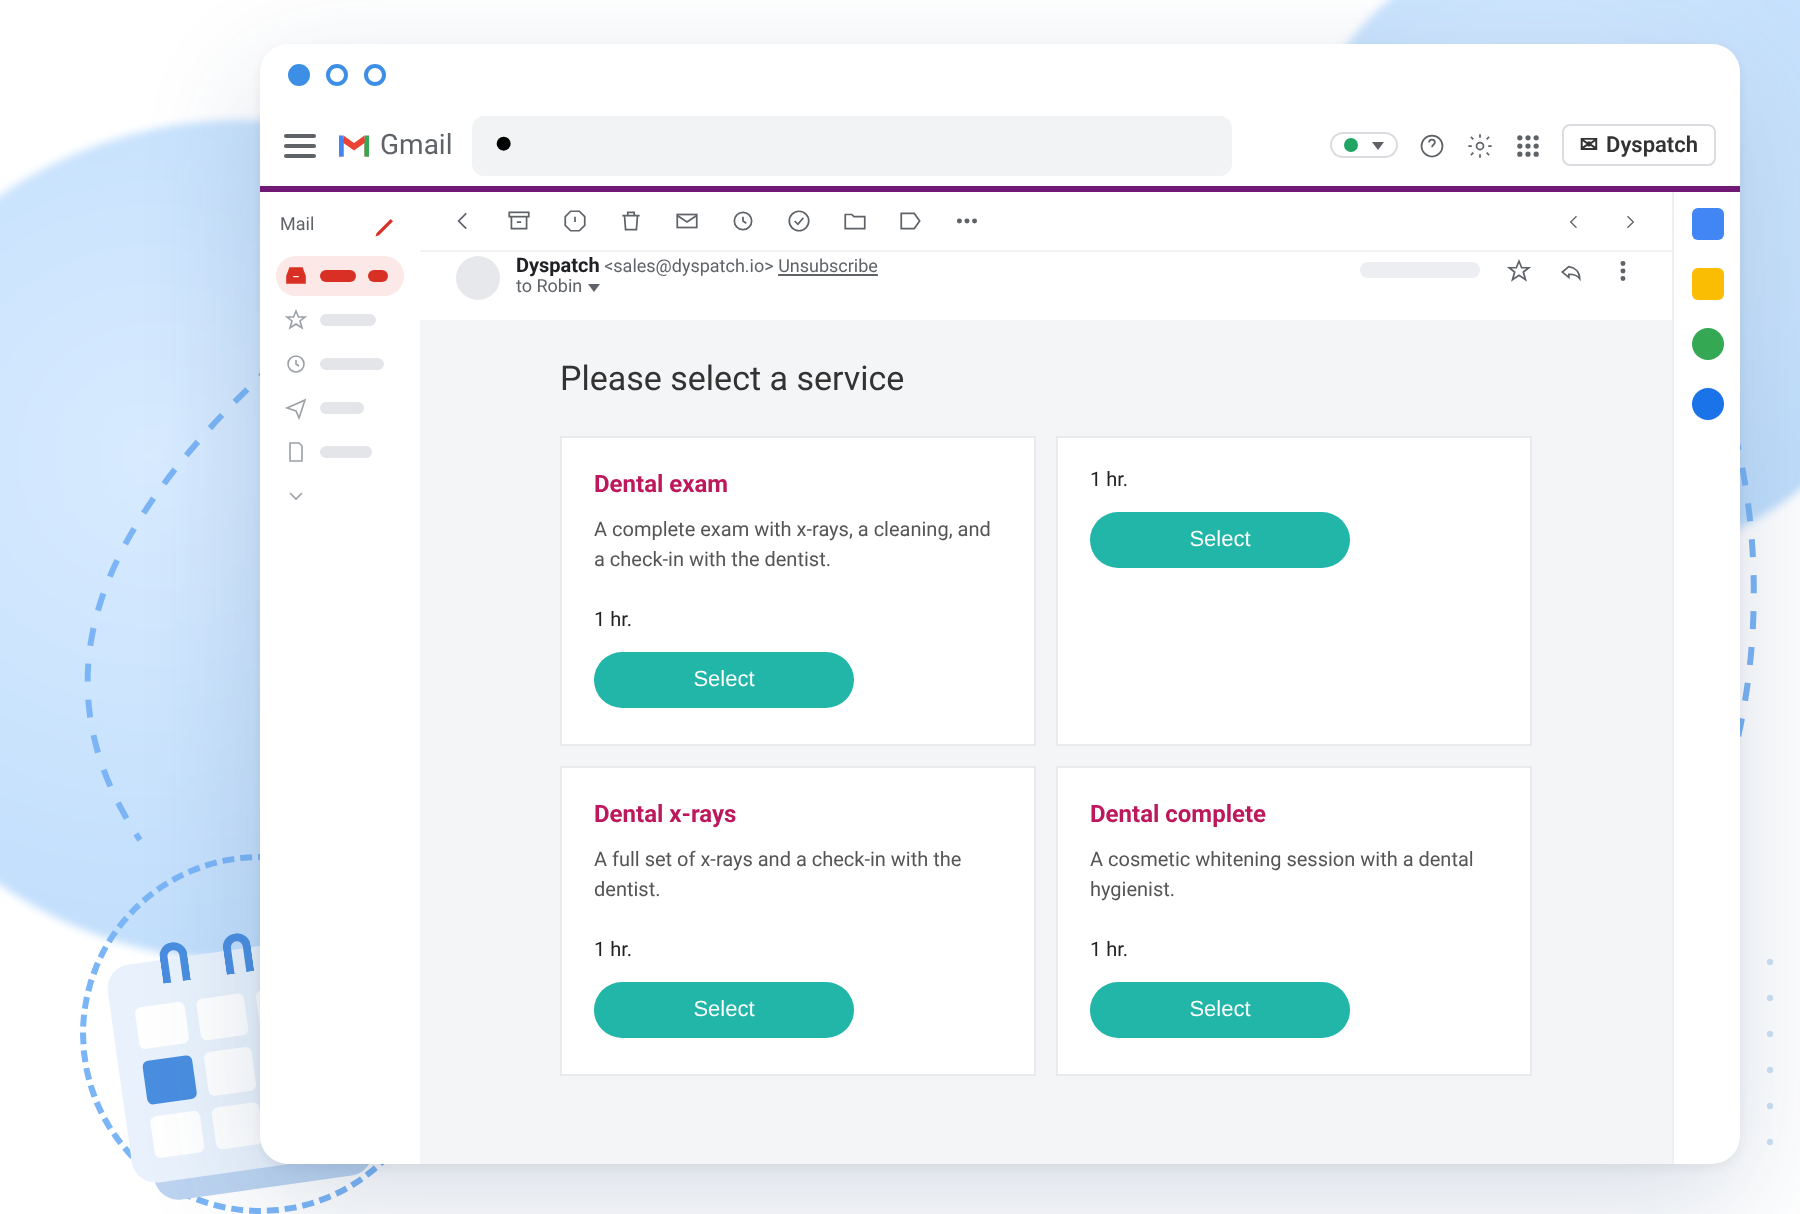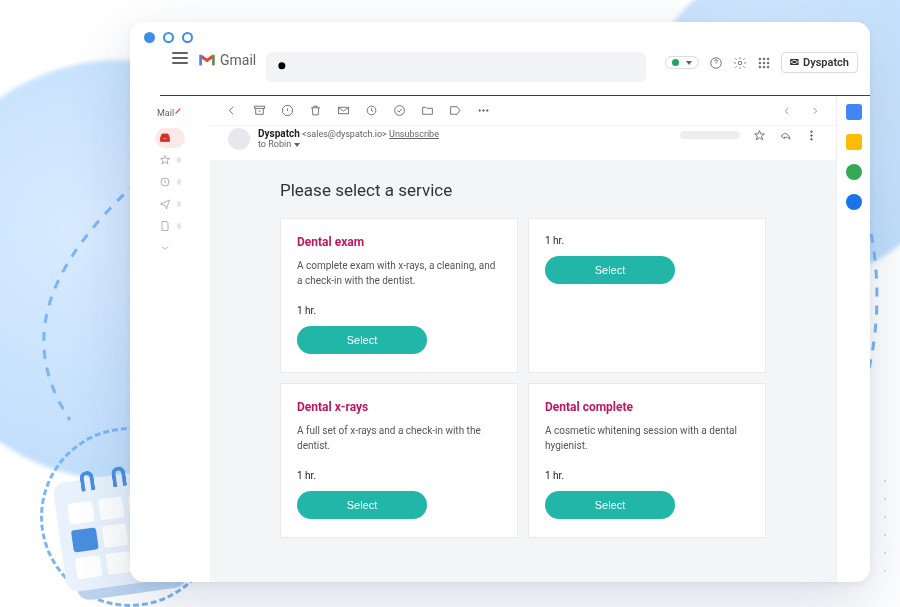--- a/index.html
+++ b/index.html
@@ -32,38 +32,38 @@
 
   
   .window { position: absolute; left: 130px; top: 22px; width: 740px; height: 560px;
     background: #fff; border-radius: 14px; box-shadow: 0 20px 60px rgba(40,70,120,.18), 0 2px 6px rgba(0,0,0,.06);
     z-index: 3; display:flex; flex-direction:column; overflow:hidden;}
   .titlebar { height: 30px; display:flex; align-items:center; gap:8px; padding:0 14px; }
   .dot { width:11px; height:11px; border-radius:50%; border:2px solid #3d8fe6; }
   .dot.filled { background:#3d8fe6; }
 
   
-  .gbar { height:44px; display:flex; align-items:flex-start; gap:10px; padding:0 12px; border-bottom:1px solid #701a75;margin-left:30px;}
+  .gbar { height:44px; display:flex; align-items:center; gap:10px; padding:0 12px; border-bottom:3px solid #701a75;}
   .menu-ic { width:16px; height:12px; display:flex; flex-direction:column; justify-content:space-between;}
   .menu-ic div{height:2px;background:#5f6368;border-radius:1px;}
   .gmail-logo { display:flex; align-items:center; gap:4px; font-size:14px; color:#5f6368;}
   .gmail-m { width:18px; height:14px; position:relative;}
   .gmail-m svg{width:100%;height:100%;}
   .search { flex:1; max-width:380px; height:30px; background:#f1f3f4; border-radius:6px; display:flex; align-items:center; padding:0 10px; gap:8px; color:#5f6368;}
   .search input{border:none;background:none;outline:none;flex:1;font-size:12px;}
   .gright { margin-left:auto; display:flex; align-items:center; gap:10px; color:#5f6368;}
   .pill { display:flex;align-items:center;gap:4px;border:1px solid #dadce0;border-radius:16px;padding:2px 6px;font-size:10px;}
   .gdot{width:7px;height:7px;border-radius:50%;background:#1fa463;}
   .ic{width:14px;height:14px;display:inline-flex;align-items:center;justify-content:center;}
   .gright .ic svg{width:14px;height:14px;stroke:#5f6368;fill:none;stroke-width:1.5;}
   .dys-btn{border:1px solid #dadce0;border-radius:4px;padding:3px 8px;font-size:11px;font-weight:600;color:#333;display:flex;align-items:center;gap:4px;}
 
   
   .gbody { flex:1; display:flex; min-height:0;}
-  .sidebar { width:80px; padding:6px 25px; font-size:10px; color:#5f6368;}
+  .sidebar { width:80px; padding:6px 8px; font-size:10px; color:#5f6368;}
   .mail-lbl{display:flex;align-items:center;justify-content:space-between;font-size:9px;color:#5f6368;margin:4px 2px 8px;}
   .compose-ic{width:14px;height:14px;}
   .side-row{display:flex;align-items:center;gap:6px;padding:4px 4px;border-radius:10px;margin-bottom:2px;}
   .side-row.active{background:#fce8e6;color:#d93025;}
   .side-row .sk{height:6px;background:#e3e5e8;border-radius:3px;}
   .side-row.active .sk{background:#d93025;}
   .side-row .sicon{width:12px;height:12px;flex-shrink:0;}
   .side-row .sicon svg{width:12px;height:12px;stroke:#9aa0a6;fill:none;stroke-width:1.6;}
   .side-row.active .sicon svg{stroke:#d93025;fill:#d93025;}
 

